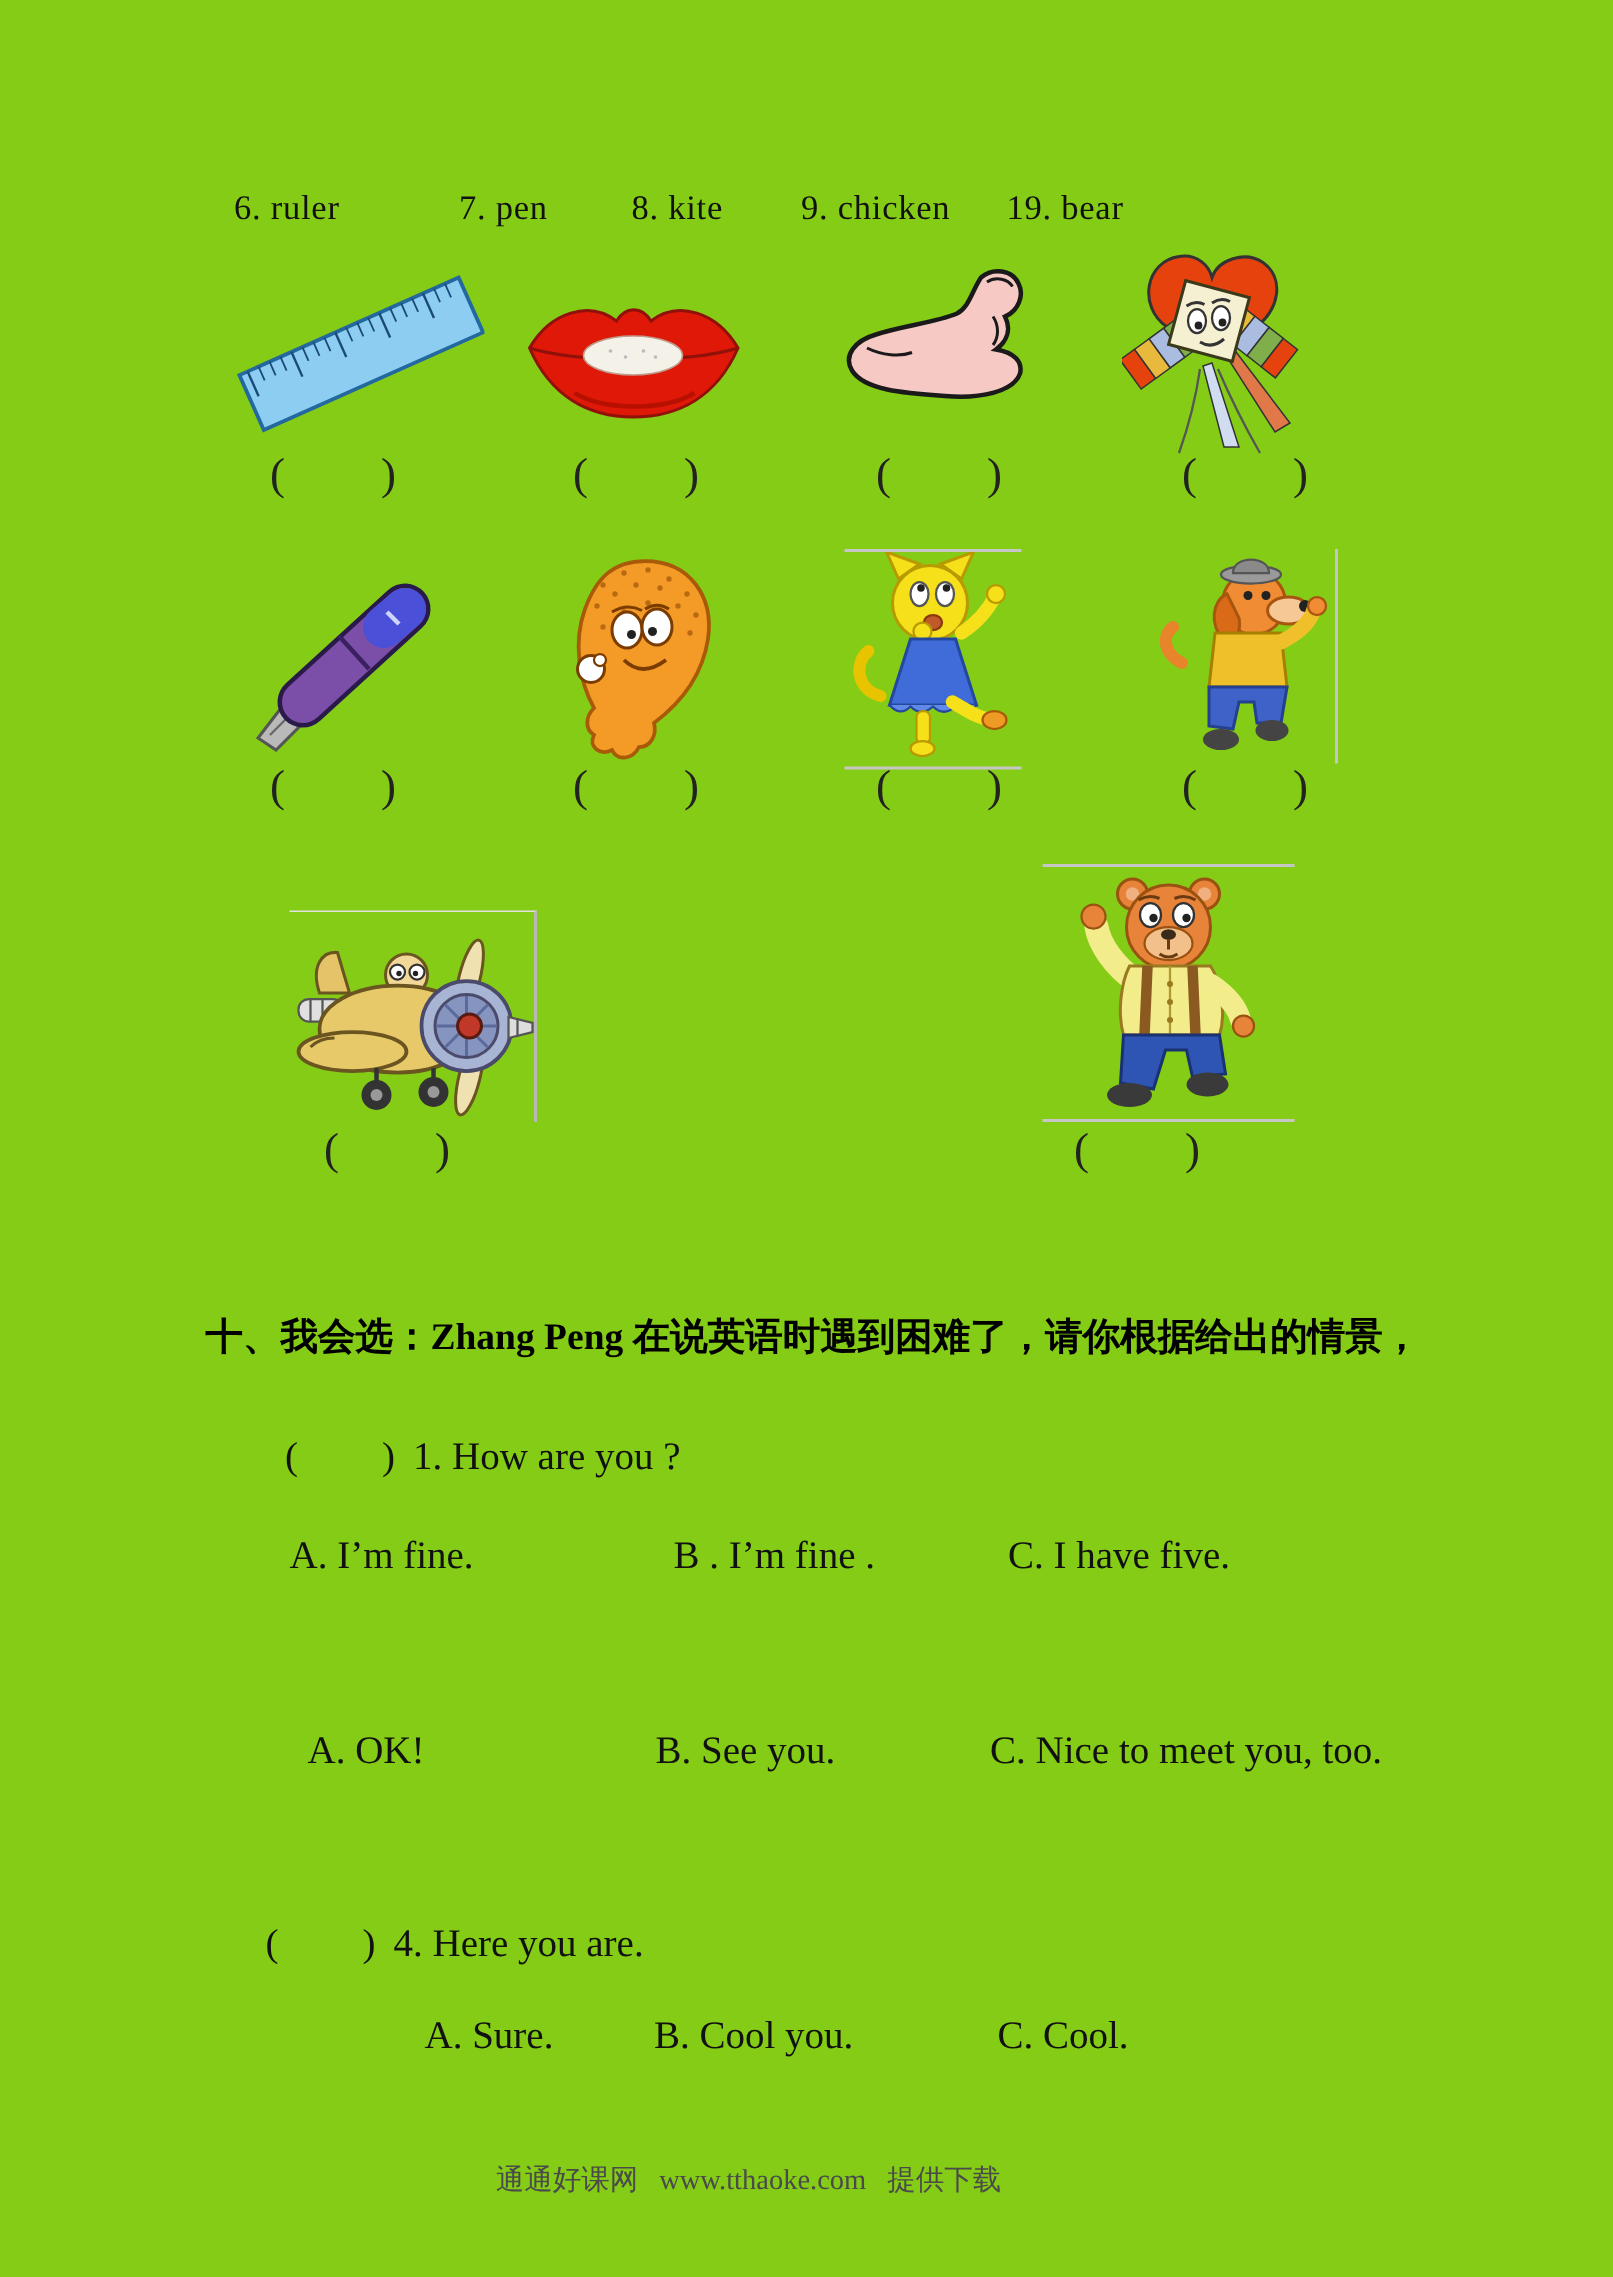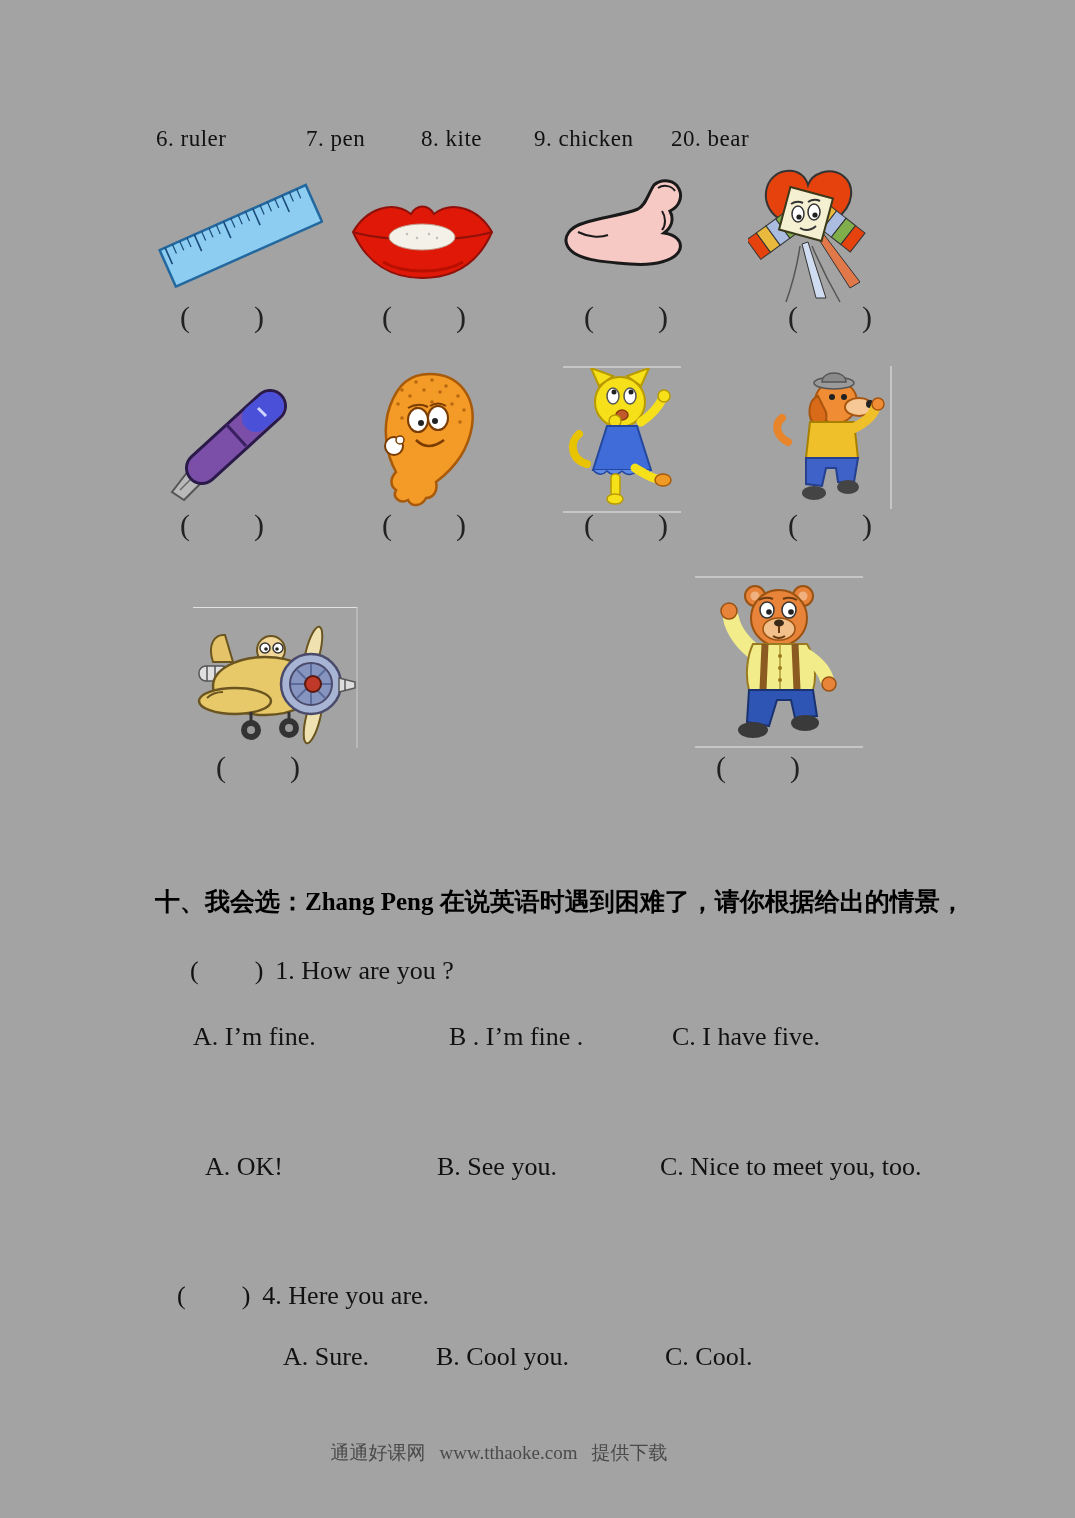--- a/index.html
+++ b/index.html
@@ -1,16 +1,16 @@
 <!DOCTYPE html>
 <html><head>
 <meta charset="utf-8">
 <style>
   html,body{margin:0;padding:0;background:#ffffff;}
-  .page{position:relative;width:1075px;height:1518px;background:#a3a3a3;overflow:hidden;
+  .page{position:relative;width:1075px;height:1518px;background:#84cc16;overflow:hidden;
         font-family:"Liberation Serif","DejaVu Serif",serif;color:#111;}
 
   
   .word{position:absolute;top:126px;font-size:23px;letter-spacing:.5px;white-space:nowrap;}
   .w0{left:156px}.w1{left:306px}.w2{left:421px}.w3{left:534px}.w4{left:671px}
 
   
   .pic{position:absolute;}
   .pic svg{display:block;width:100%;height:100%;}
   .p-ruler{left:158px;top:172px;width:165px;height:120px;}
@@ -26,21 +26,21 @@
 
   
   .ppair{position:absolute;font-size:30px;white-space:nowrap;color:#222;}
   .psp{display:inline-block;width:64px;}
   .r1{top:300px}.r2{top:508px}.r3{top:750px}
   .c1{left:180px}.c2{left:382px}.c3{left:584px}.c4{left:788px}
   .c5{left:216px}.c6{left:716px}
 
   
   .heading{position:absolute;font-weight:bold;font-size:25px;white-space:nowrap;color:#000;}
-  .h1{left:155px;top:874px;margin-top:11px;}
+  .h1{left:137px;top:874px;}
   .h2{left:113px;top:908px;}
 
   
   .qline{position:absolute;font-size:26px;white-space:nowrap;}
   .qsp{display:inline-block;width:56px;}
   .qgap{display:inline-block;width:12px;}
   .q1{left:190px;top:956px}.q2{left:188px;top:1088px}.q3{left:177px;top:1281px}
   .opt{position:absolute;font-size:26px;white-space:nowrap;text-align:center;}
   .o1a{left:193px;top:1022px}.o1b{left:449px;top:1022px}.o1c{left:672px;top:1022px}
   .o2a{left:205px;top:1152px}.o2b{left:437px;top:1152px}.o2c{left:660px;top:1152px}
@@ -52,21 +52,21 @@
 </style>
 </head>
 <body>
 
 <div class="page">
 
   <span class="word w0">6. ruler</span>
   <span class="word w1">7. pen</span>
   <span class="word w2">8. kite</span>
   <span class="word w3">9. chicken</span>
-  <span class="word w4">20. bear</span>
+  <span class="word w4">19. bear</span>
 
   <div class="pic p-ruler" aria-label="ruler">
     <svg viewBox="0 0 165 120">
       <g transform="rotate(-24 82 62)">
         <rect x="2" y="44" width="160" height="40" fill="#8dcdf2" stroke="#23689e" stroke-width="2.5"></rect>
         <line x1="8" y1="44" x2="8" y2="62" stroke="#1a4a78" stroke-width="1.6"></line>
         <line x1="16" y1="44" x2="16" y2="54" stroke="#1a4a78" stroke-width="1.2"></line>
         <line x1="24" y1="44" x2="24" y2="54" stroke="#1a4a78" stroke-width="1.2"></line>
         <line x1="32" y1="44" x2="32" y2="54" stroke="#1a4a78" stroke-width="1.2"></line>
         <line x1="40" y1="44" x2="40" y2="62" stroke="#1a4a78" stroke-width="1.6"></line>

